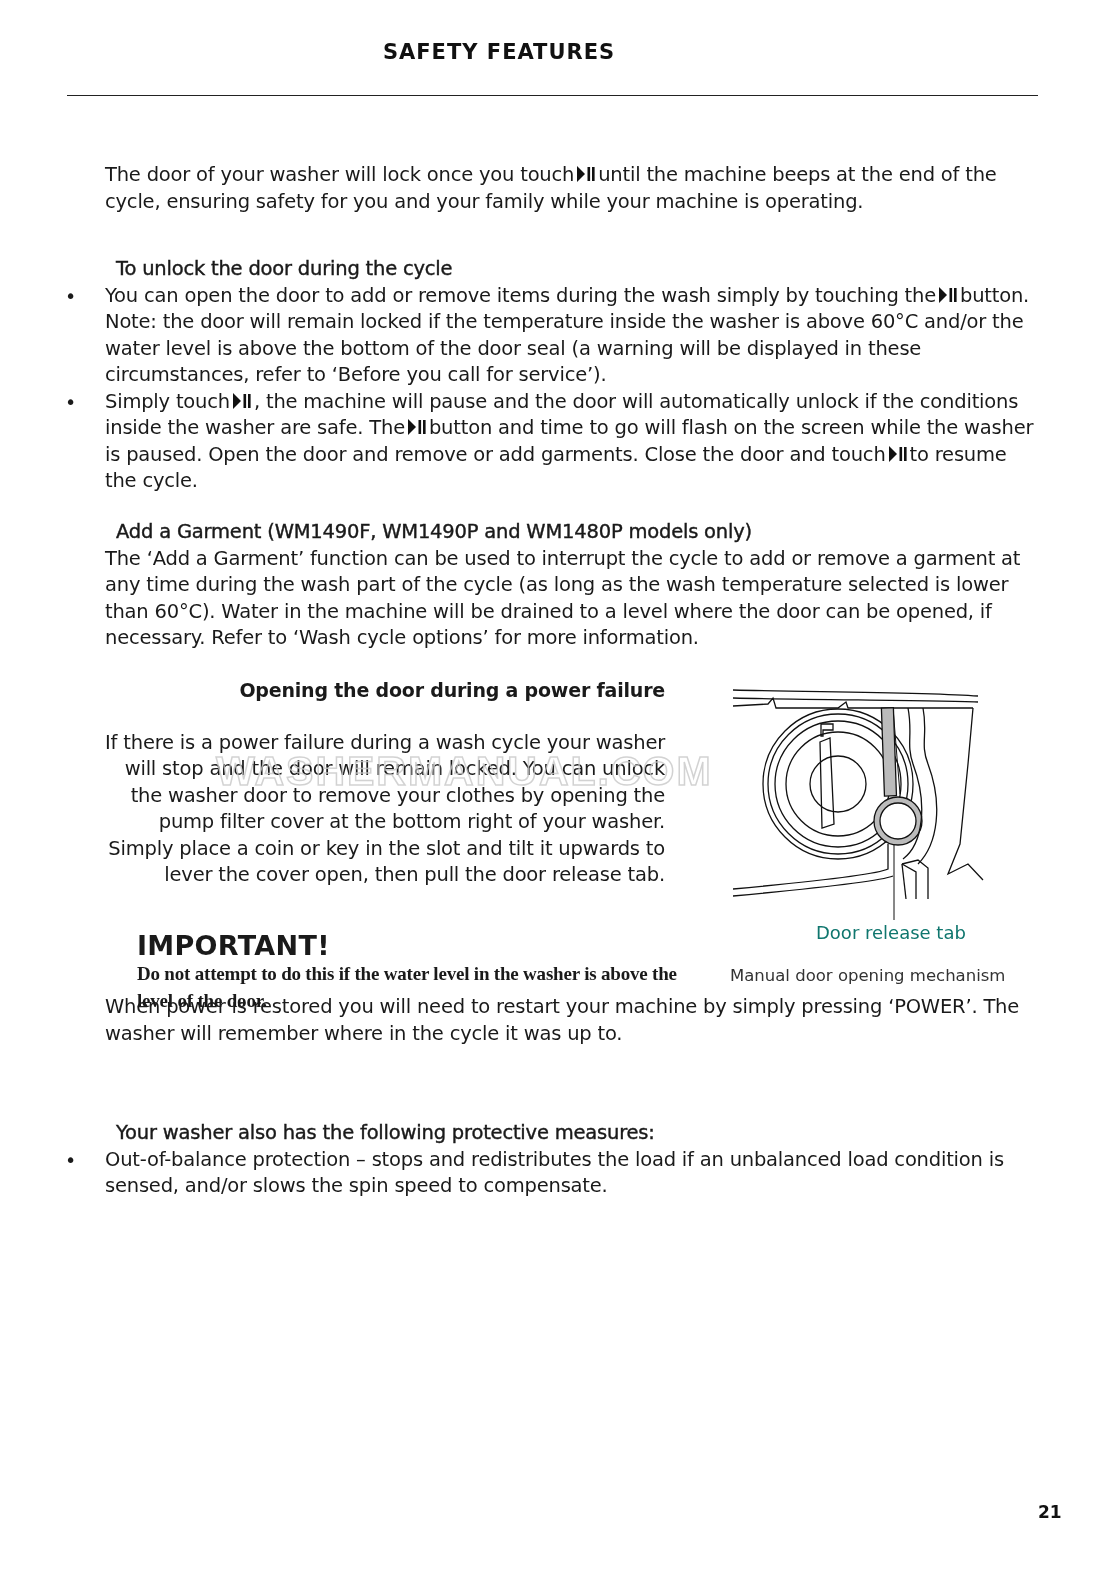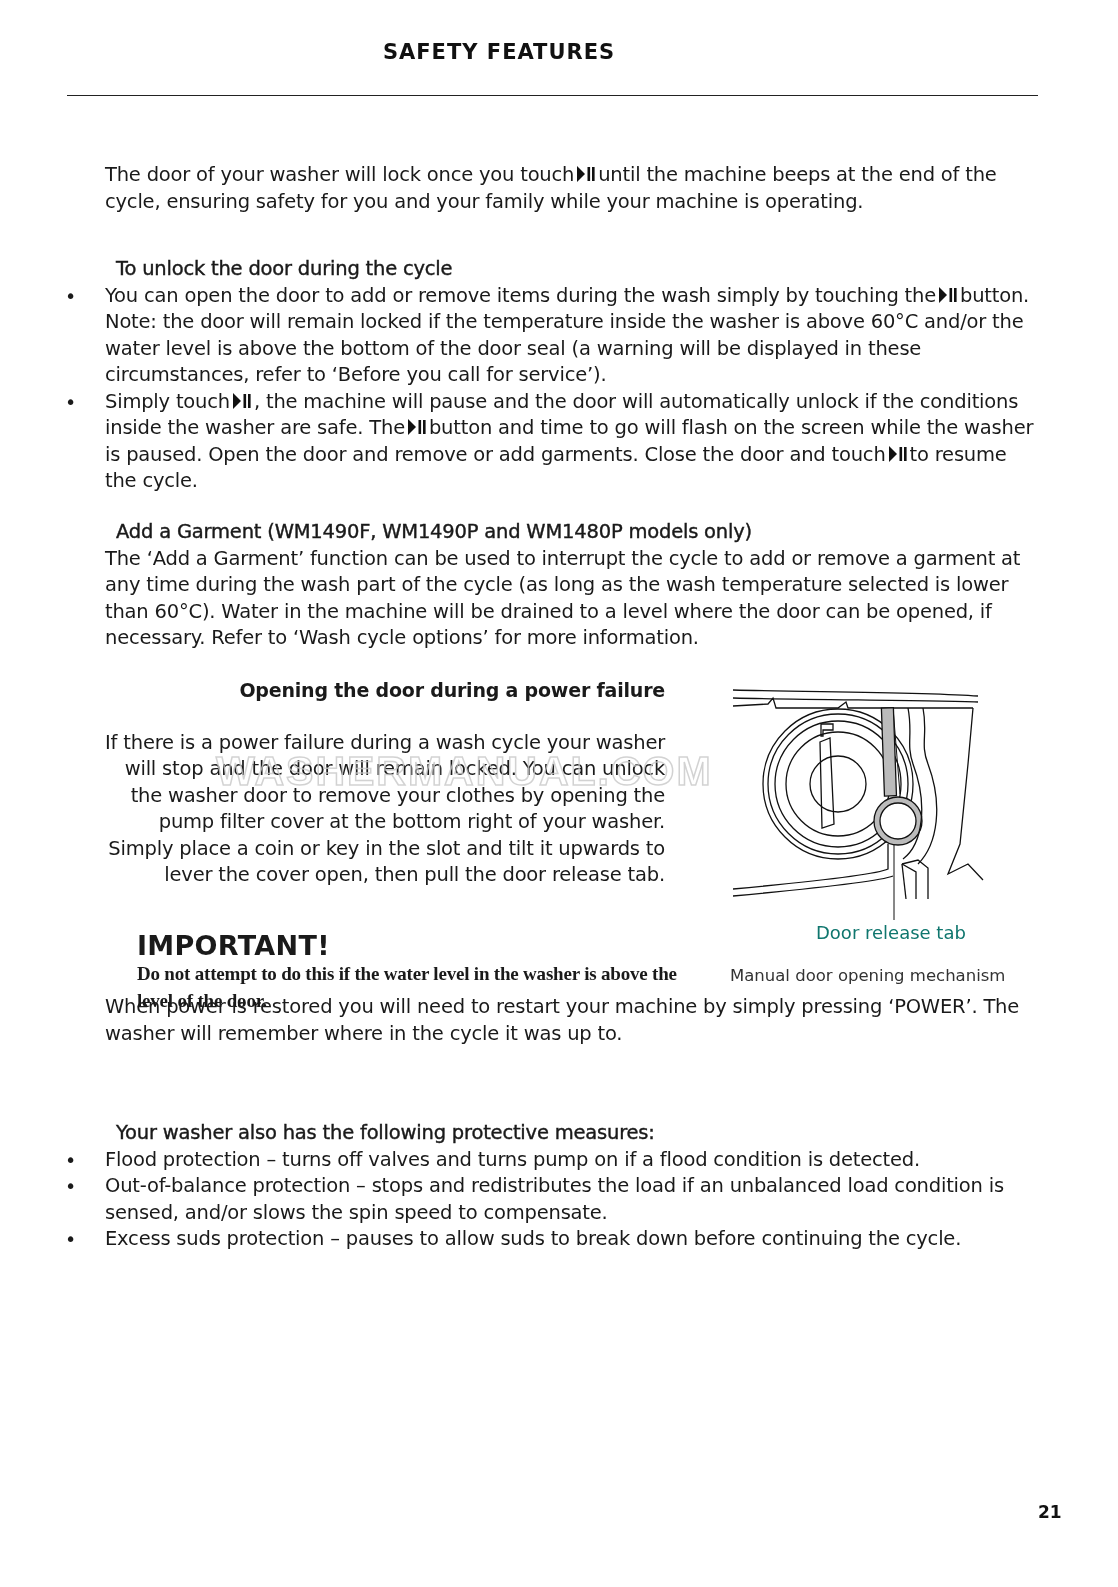--- a/index.html
+++ b/index.html
@@ -128,19 +128,17 @@
 
 <div class="watermark">WASHERMANUAL.COM</div>
 
 <div class="block" style="top:994px;">
   <p>When power is restored you will need to restart your machine by simply pressing ‘POWER’. The washer will remember where in the cycle it was up to.</p>
 </div>
 
 <div class="block" style="top:1120px;">
   <p class="subheading">Your washer also has the following protective measures:</p>
   <ul class="bullets">
-    <li>Flood protection – turns off valves and turns pump on if a flood condition is detected.</li>
     <li>Out-of-balance protection – stops and redistributes the load if an unbalanced load condition is sensed, and/or slows the spin speed to compensate.</li>
-    <li>Excess suds protection – pauses to allow suds to break down before continuing the cycle.</li>
   </ul>
 </div>
 
 <div class="page-number">21</div>
 
 </body></html>

